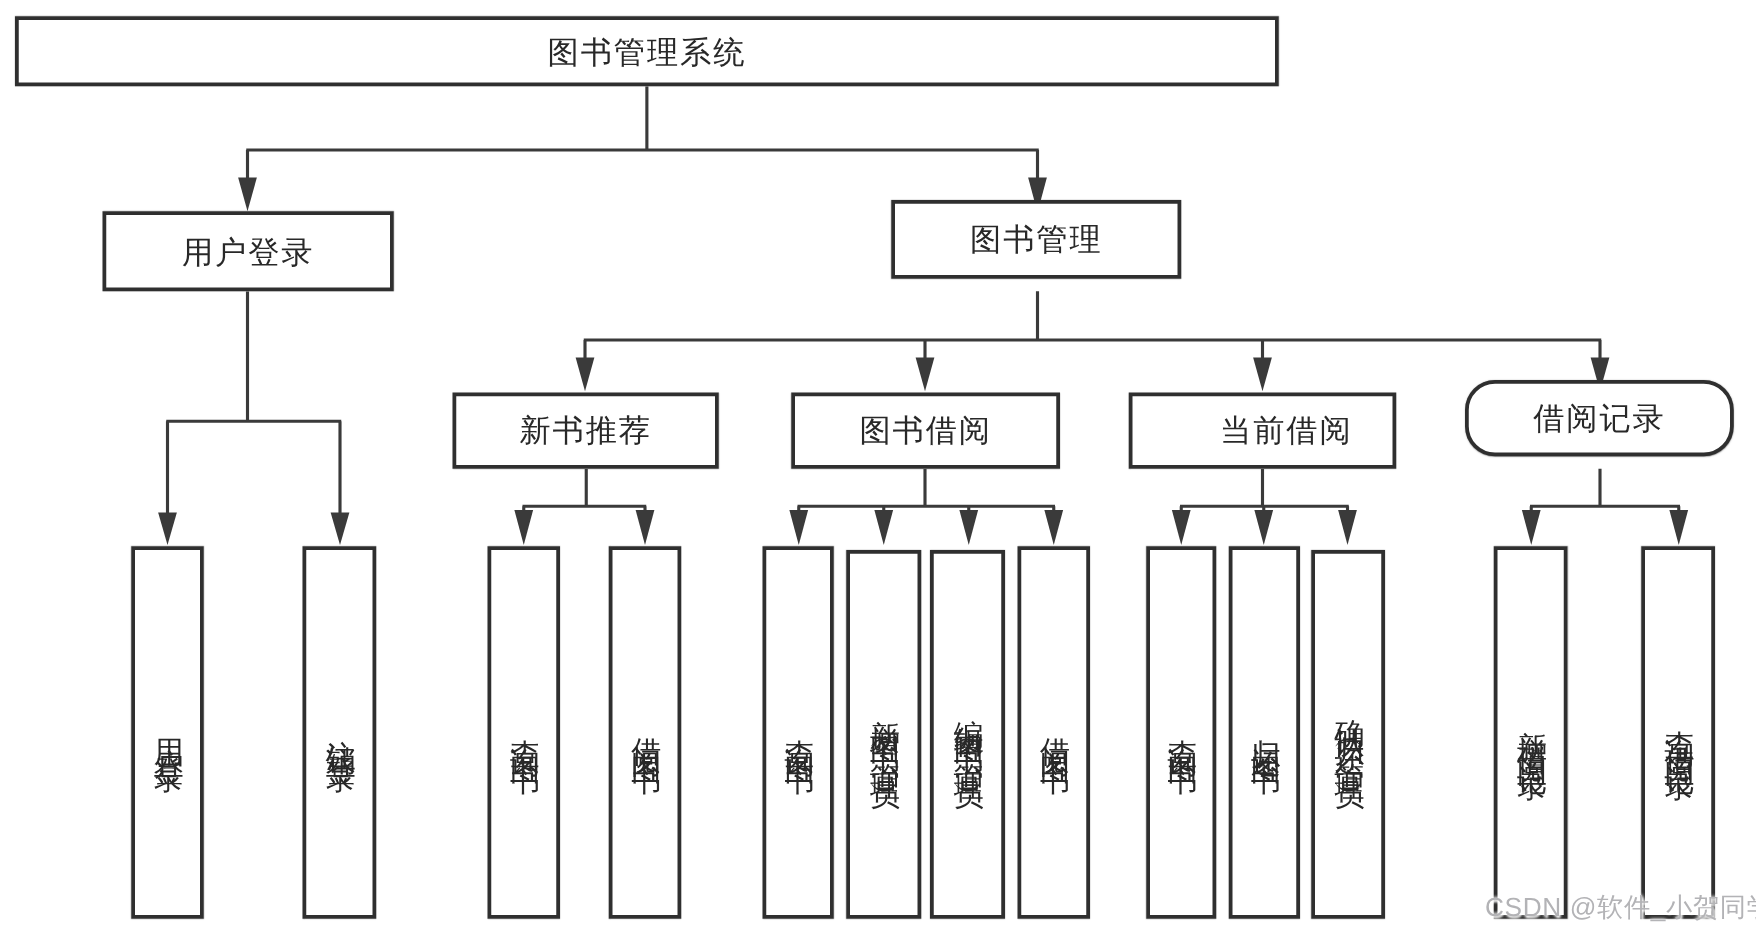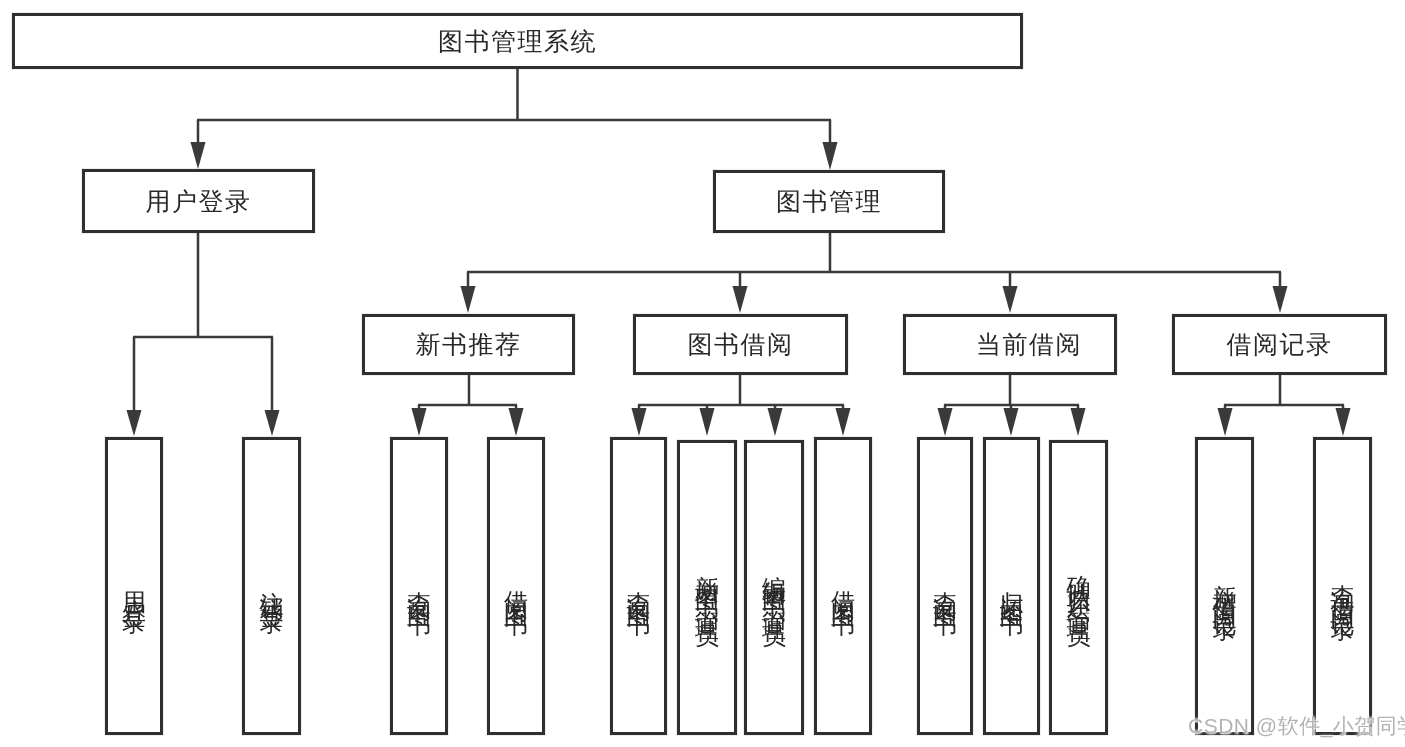--- a/index.html
+++ b/index.html
@@ -84,26 +84,26 @@
     <polygon points="1070.5,408 1085.5,408 1078,436"></polygon>
 
     <path d="M1280 375 V406 M1224 405 H1344 M1225 405 V410 M1343 405 V410"></path>
     <polygon points="1217.5,408 1232.5,408 1225,436"></polygon>
     <polygon points="1335.5,408 1350.5,408 1343,436"></polygon>
   </svg>
 
   <div class="node hnode" style="left:12px; top:13px; width:1011px; height:56px;">图书管理系统</div>
 
   <div class="node hnode" style="left:82px; top:169px; width:233px; height:64px;">用户登录</div>
-  <div class="node hnode" style="left:713px; top:170px; width:232px; height:63px;">图书管理</div>
+  <div class="node hnode" style="left:713px; top:160px; width:232px; height:63px;">图书管理</div>
 
   <div class="node hnode" style="left:633px; top:314px; width:215px; height:61px;">图书借阅</div>
   <div class="node hnode" style="left:362px; top:314px; width:213px; height:61px;">新书推荐</div>
   <div class="node hnode" style="left:903px; top:314px; width:214px; height:61px;padding-left:38px;">当前借阅</div>
-  <div class="node hnode" style="left:1172px; top:314px; width:215px; height:61px;">借阅记录</div>
+  <div class="node hnode" style="left:1172px; top:304px; width:215px; height:61px;border-radius:24px;">借阅记录</div>
 
   <div class="node vnode" style="left:105px; top:437px; width:58px; height:298px;">用户登录</div>
   <div class="node vnode" style="left:242px; top:437px; width:59px; height:298px;">注销登录</div>
 
   <div class="node vnode" style="left:390px; top:437px; width:58px; height:298px;">查询图书</div>
   <div class="node vnode" style="left:487px; top:437px; width:58px; height:298px;">借阅图书</div>
 
   <div class="node vnode" style="left:610px; top:437px; width:57px; height:298px;">查询图书</div>
   <div class="node vnode" style="left:677px; top:440px; width:60px; height:295px;">新增图书（管理员）</div>
   <div class="node vnode" style="left:744px; top:440px; width:60px; height:295px;">编辑图书（管理员）</div>

